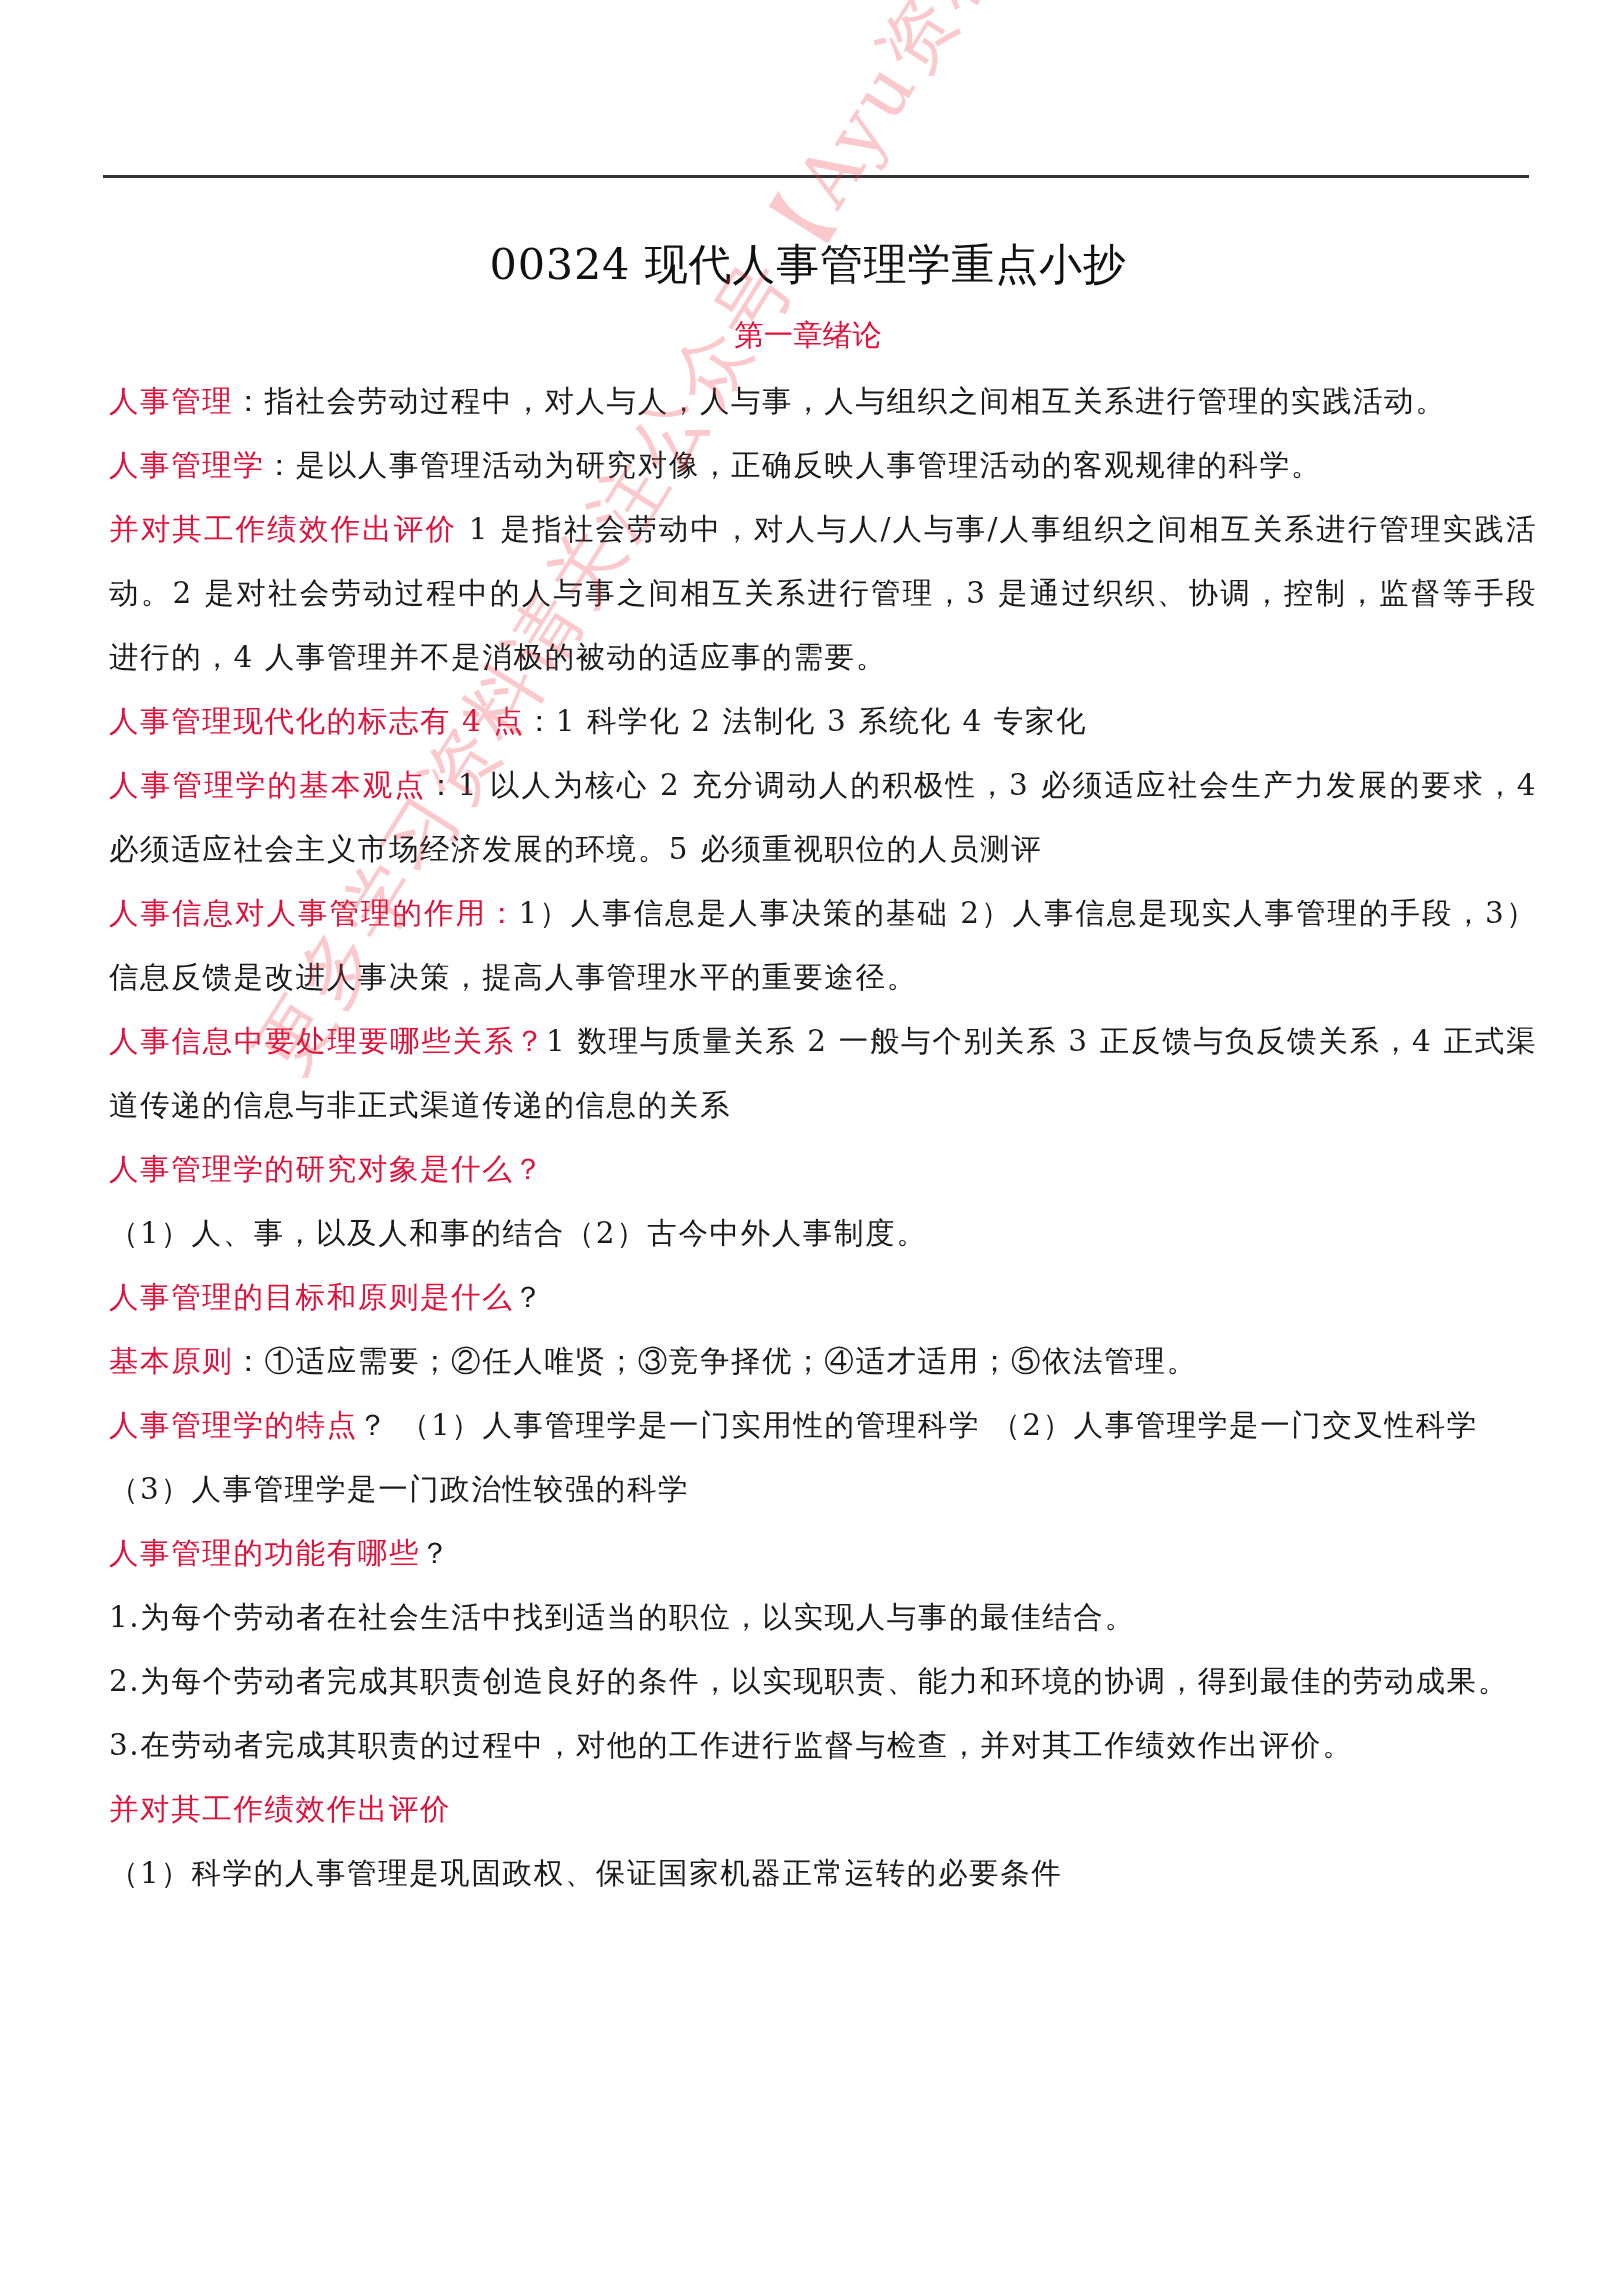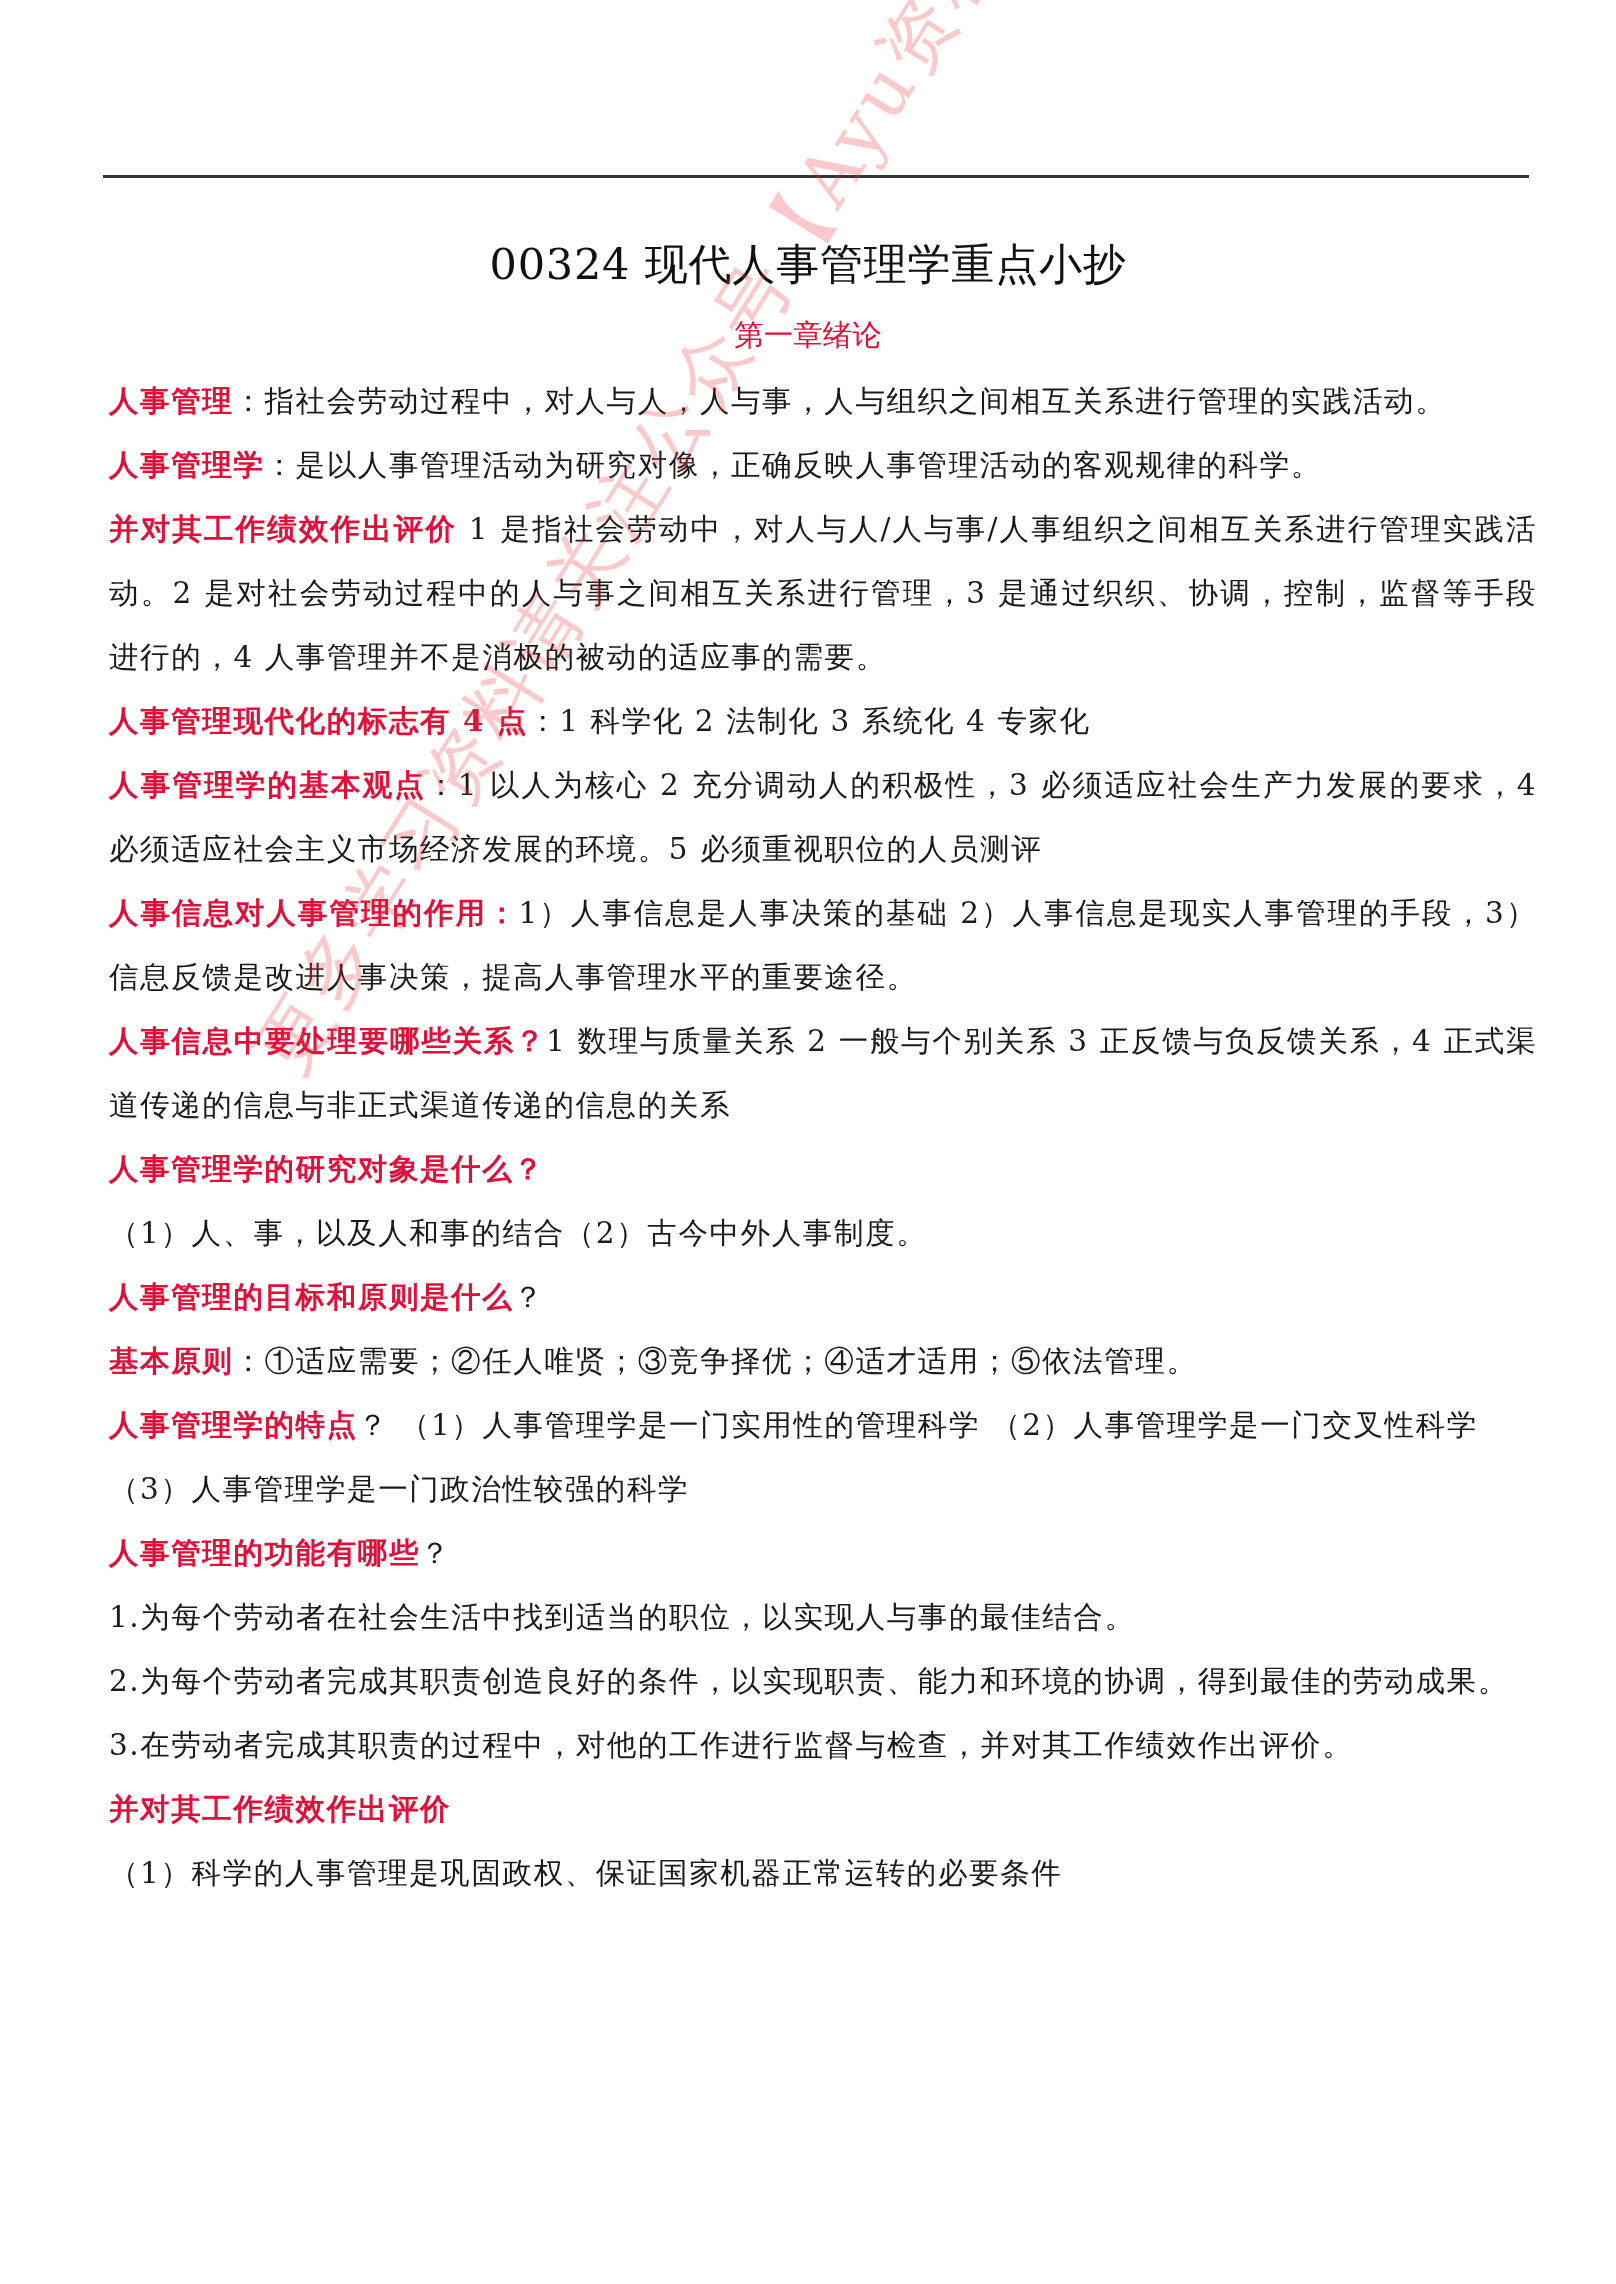--- a/index.html
+++ b/index.html
@@ -58,21 +58,20 @@
     }
     .para {
       font-size: 29.5px;
       line-height: 64px;
       margin: 0;
       letter-spacing: 1.6px;
       text-align: justify;
     }
     .label {
       color: #e0103a;
-      font-weight: bold;
     }
     .gap-large { display: inline-block; width: 74px; }
     .watermark {
       position: absolute;
       left: 233px;
       top: 1040px;
       font-size: 74px;
       color: rgba(240, 60, 70, 0.28);
       transform: rotate(-58deg);
       transform-origin: left top;

